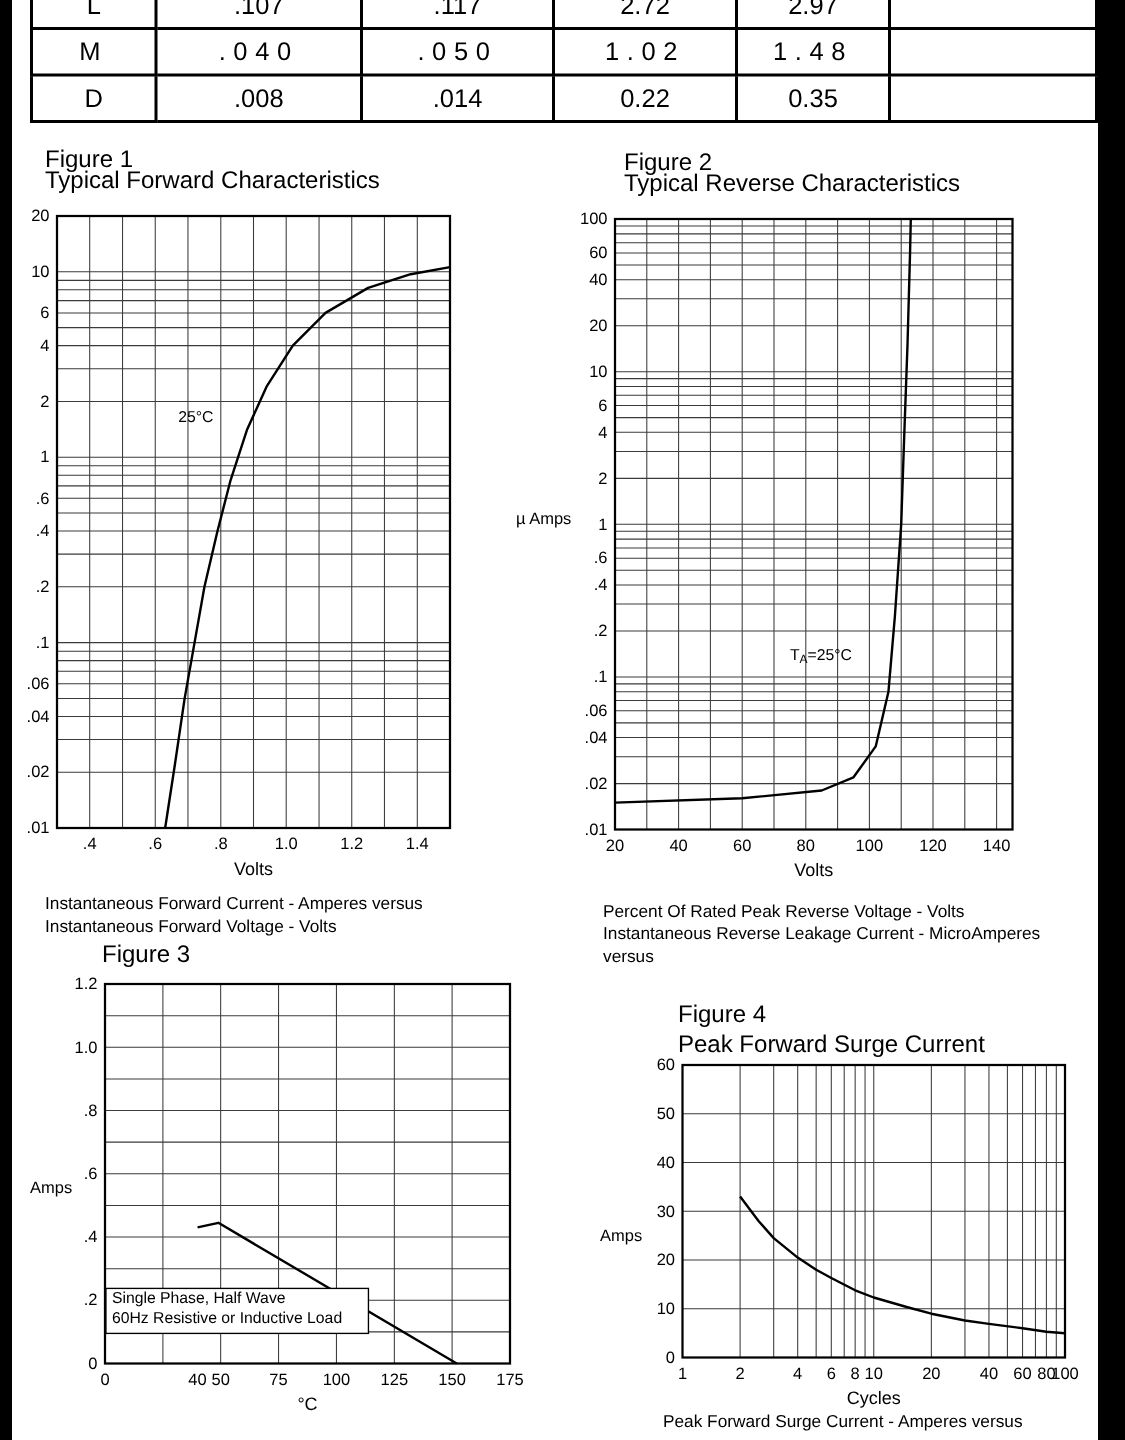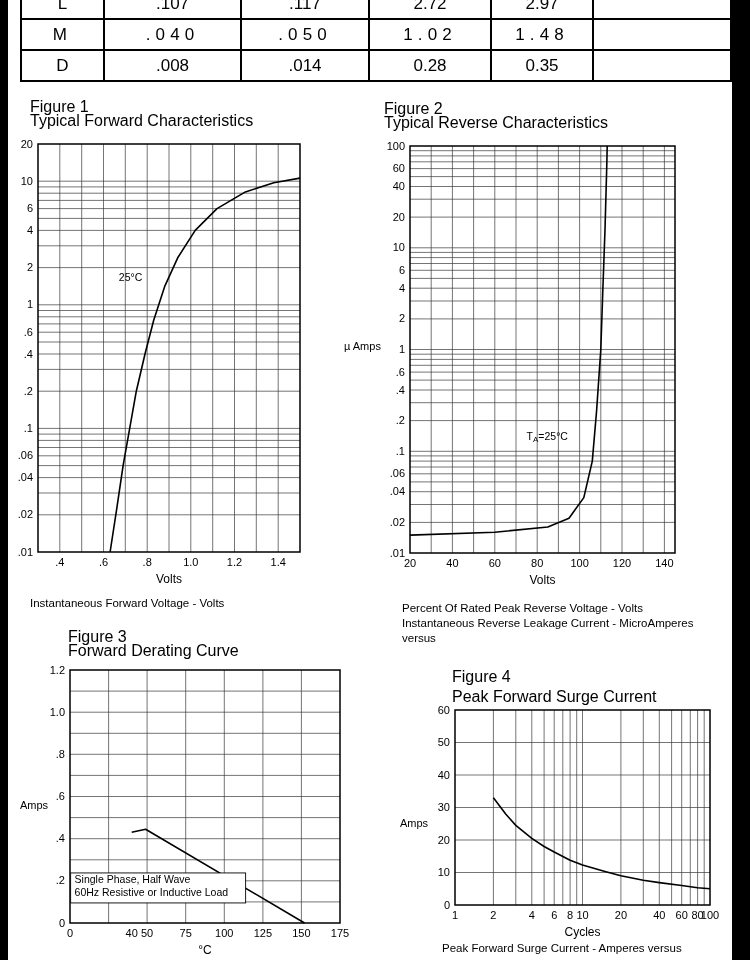--- a/index.html
+++ b/index.html
@@ -14,21 +14,21 @@
   table.spec td.lbl{letter-spacing:0;}
 
   .fig{position:absolute;}
   #fig1{left:0;top:100px;width:315px;}
   #fig2{left:334px;top:102px;width:360px;}
   #fig3{left:10px;top:630px;width:350px;}
   #fig4{left:390px;top:670px;width:335px;}
 
   .fig-head{font-size:16px;line-height:14px;margin-bottom:8px;}
   #fig1 .fig-head{margin-left:22px;}
-  #fig2 .fig-head{margin-left:42px;}
+  #fig2 .fig-head{margin-left:74px;}
   #fig3 .fig-head{margin-left:50px;margin-bottom:6px;}
   #fig4 .fig-head{margin-left:54px;margin-bottom:0;}
   #fig4 .fig-title{margin-top:6px;}
 
   .fig-cap{font-size:11.5px;line-height:15px;margin-top:2px;}
   #fig1 .fig-cap{margin-left:22px;}
   #fig2 .fig-cap{margin-left:60px;margin-top:6px;}
   #fig4 .fig-cap{margin-left:44px;}
 
   svg text{font-family:"Liberation Sans",sans-serif;fill:#000;}
@@ -62,21 +62,21 @@
           <td>.040</td>
           <td>.050</td>
           <td>1.02</td>
           <td>1.48</td>
           <td></td>
         </tr>
         <tr>
           <td class="lbl">D</td>
           <td>.008</td>
           <td>.014</td>
-          <td>0.28</td>
+          <td>0.22</td>
           <td>0.35</td>
           <td></td>
         </tr>
       </tbody>
   </table>
 
   <div class="fig" id="fig1">
     <div class="fig-head">
       <div class="fig-label">Figure 1</div>
       <div class="fig-title">Typical Forward Characteristics</div>
@@ -139,20 +139,21 @@
         <text x="25" y="258.7" text-anchor="end" font-size="11">.2</text>
         <text x="25" y="295.9" text-anchor="end" font-size="11">.1</text>
         <text x="25" y="323.3" text-anchor="end" font-size="11">.06</text>
         <text x="25" y="345.1" text-anchor="end" font-size="11">.04</text>
         <text x="25" y="382.3" text-anchor="end" font-size="11">.02</text>
         <text x="25" y="419.5" text-anchor="end" font-size="11">.01</text>
         <text x="161" y="447" text-anchor="middle" font-size="12">Volts</text>
         <text x="110.8" y="145.3" text-anchor="start" font-size="10.5">25°C</text>
       </svg>
     <div class="fig-cap">
+      <div>Instantaneous Forward Current - Amperes versus</div>
       <div>Instantaneous Forward Voltage - Volts</div>
     </div>
   </div>
 
   <div class="fig" id="fig2">
     <div class="fig-head">
       <div class="fig-label">Figure 2</div>
       <div class="fig-title">Typical Reverse Characteristics</div>
     </div>
     <svg width="347" height="457">
@@ -235,21 +236,20 @@
       </svg>
     <div class="fig-cap">
       <div>Percent Of Rated Peak Reverse Voltage - Volts</div>
       <div>Instantaneous Reverse Leakage Current - MicroAmperes versus</div>
     </div>
   </div>
 
   <div class="fig" id="fig3">
     <div class="fig-head">
       <div class="fig-label">Figure 3</div>
-      <div class="fig-title">Forward Derating Curve</div>
     </div>
     <svg width="334" height="297">
         <line x1="90.6" y1="6" x2="90.6" y2="259" stroke="#3a3a3a" stroke-width="0.7"></line>
         <line x1="129.1" y1="6" x2="129.1" y2="259" stroke="#3a3a3a" stroke-width="0.7"></line>
         <line x1="167.7" y1="6" x2="167.7" y2="259" stroke="#3a3a3a" stroke-width="0.7"></line>
         <line x1="206.3" y1="6" x2="206.3" y2="259" stroke="#3a3a3a" stroke-width="0.7"></line>
         <line x1="244.9" y1="6" x2="244.9" y2="259" stroke="#3a3a3a" stroke-width="0.7"></line>
         <line x1="283.4" y1="6" x2="283.4" y2="259" stroke="#3a3a3a" stroke-width="0.7"></line>
         <line x1="52" y1="237.9" x2="322" y2="237.9" stroke="#3a3a3a" stroke-width="0.7"></line>
         <line x1="52" y1="216.8" x2="322" y2="216.8" stroke="#3a3a3a" stroke-width="0.7"></line>

